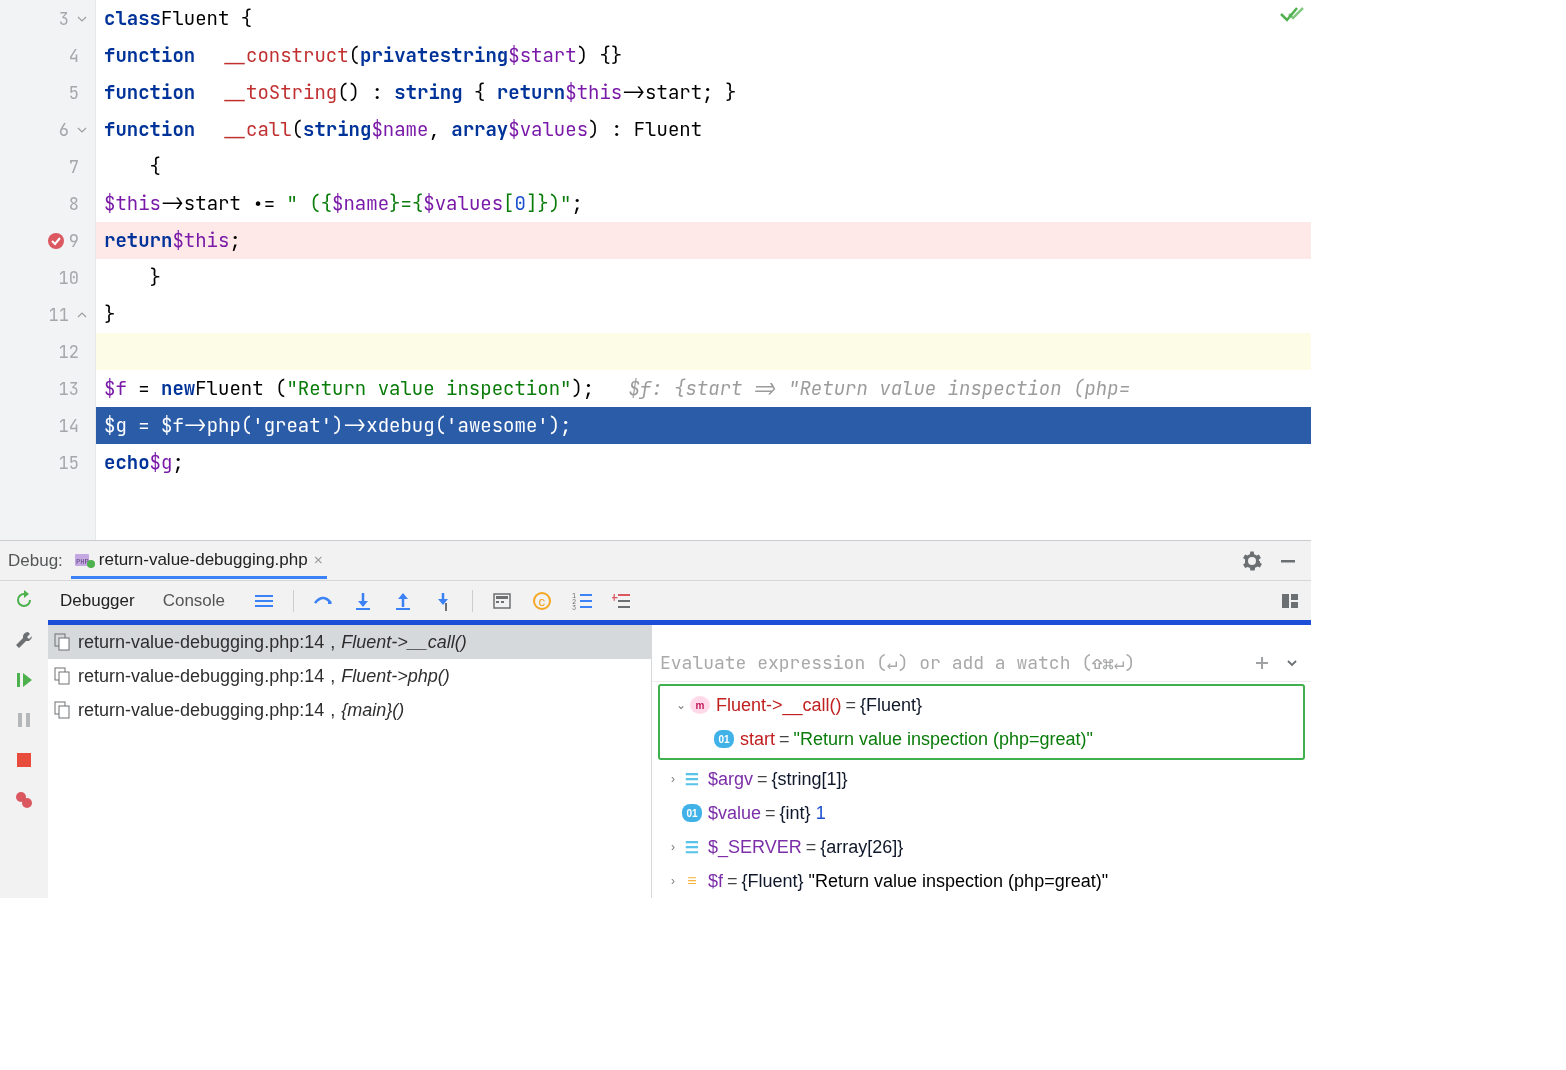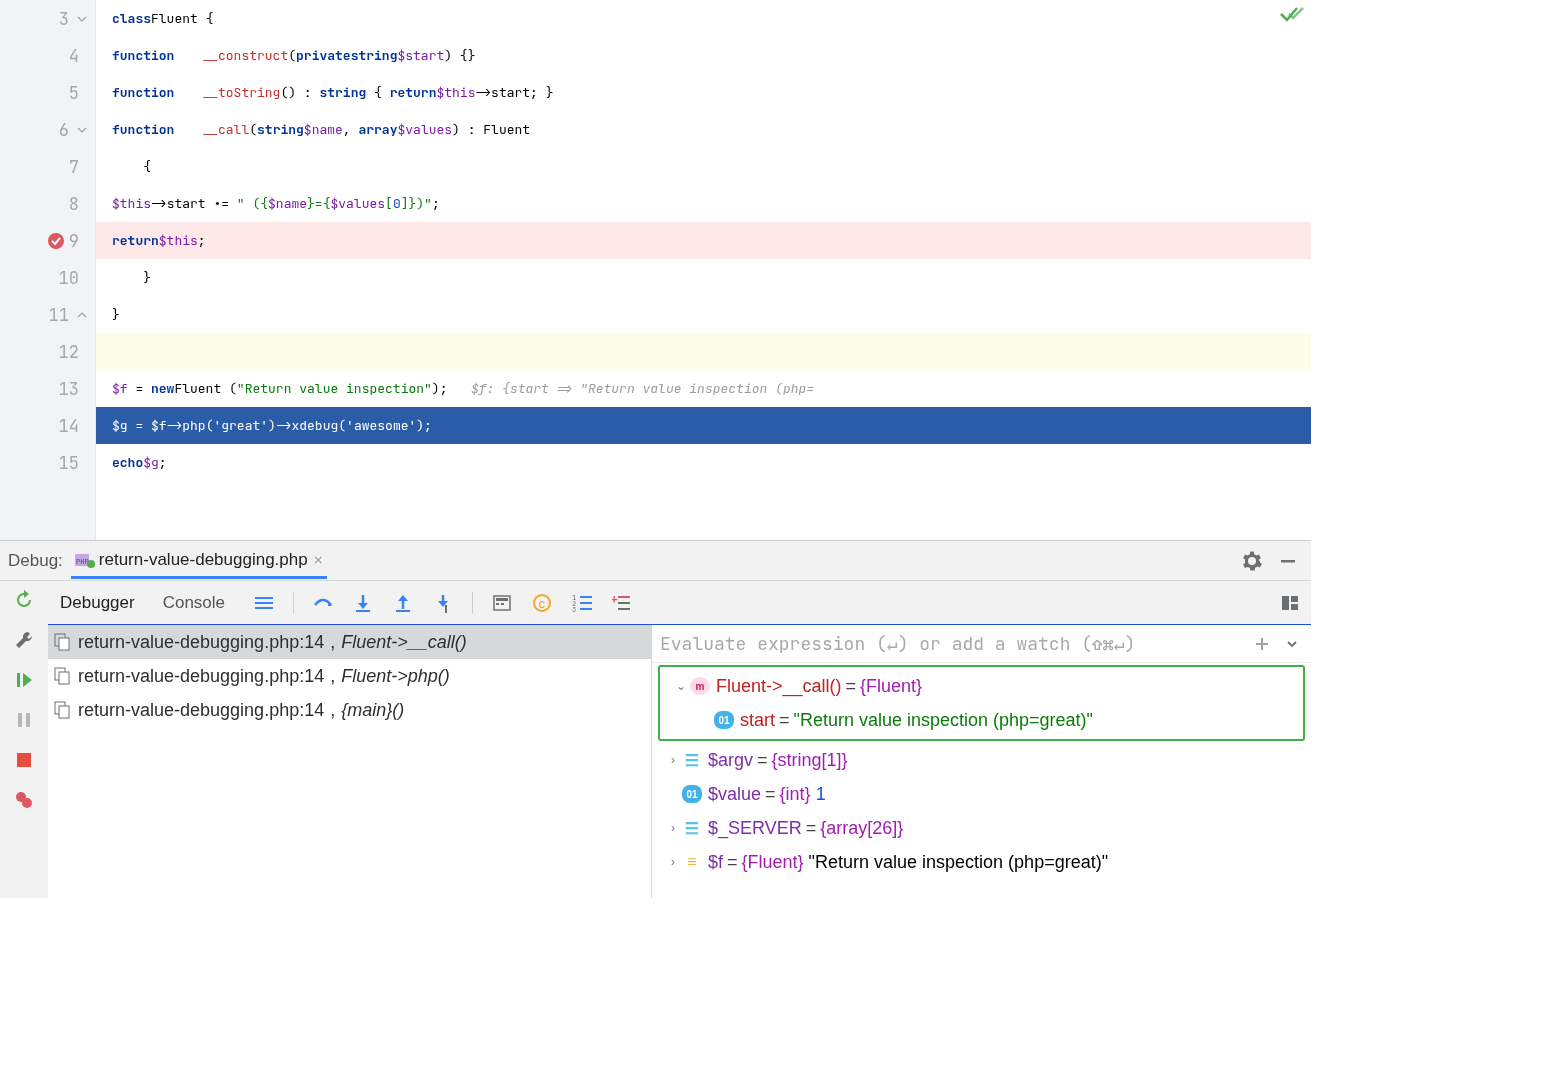--- a/index.html
+++ b/index.html
@@ -5,21 +5,21 @@
   * { box-sizing: border-box; margin: 0; padding: 0; }
   html, body { width: 100%; height: 100%; font-family: "JetBrains Mono","Menlo","Consolas",monospace; background:#fff; font-size:18px; overflow:hidden;}
   body { display:flex; flex-direction:column; height:898px; width:1311px; }
 
   
   .editor-wrap { display:flex; height:540px; position:relative; }
   .gutter { width:96px; background:#f1f3f4; border-right:1px solid #e5e7e9; user-select:none; }
   .gutter-row { height:37px; display:flex; align-items:center; justify-content:flex-end; padding-right:8px; position:relative; }
   .line-num { color:#a5a8ab; font-size:17px; padding-right:8px;}
   .code-area { flex:1; position:relative; overflow:hidden;}
-  .code-line { height:37px; display:flex; align-items:center; white-space:pre; padding-left:16px; font-size:13px; }
+  .code-line { height:37px; display:flex; align-items:center; white-space:pre; padding-left:8px; font-size:19px; }
   .code-line.bp { background:#ffe8e8;}
   .code-line.cur { background:#fdfde7;}
   .code-line.exec { background:#2b5ca8; color:#fff;}
   .code-line.exec span { color:#fff !important;}
   .kw { color:#003399; font-weight:600;}
   .prim { color:#003399; font-weight:600;}
   .fn { color:#c03030;margin-left:28px;}
   .var { color:#7a1aa8;}
   .str { color:#0a7c0a;}
   .num { color:#1a50d0;}
@@ -33,49 +33,49 @@
   .debug-panel .tab-text { color:#222; font-size:17px; font-family:-apple-system,"Segoe UI",sans-serif; margin-left:4px;text-align:center;}
   .debug-panel .tab-close { color:#9b9e9f; margin-left:6px; font-size:15px; cursor:pointer;}
   .debug-panel .right { margin-left:auto; display:flex; gap:14px; padding-right:4px;}
   .icon-btn { width:22px; height:22px; display:flex; align-items:center; justify-content:center; cursor:pointer; color:#6d7073;}
   .icon-btn svg { display:block;}
 
   
   .dbg-main { display:flex; flex:1; min-height:0; border-top:1px solid #d5d7d9;}
   .dbg-left-tool { width:48px; background:#f2f2f2; display:flex; flex-direction:column; align-items:center; padding-top:8px; gap:18px;}
   .dbg-body { flex:1; display:flex; flex-direction:column; min-width:0;}
-  .dbg-tabs { height:44px; display:flex; align-items:center; background:#f2f2f2; border-bottom:1px solid #1d4ed8; padding-left:12px; gap:28px;}
+  .dbg-tabs { height:44px; display:flex; align-items:center; background:#f2f2f2; border-bottom:5px solid #1d4ed8; padding-left:12px; gap:28px;}
   .dbg-tabs .tab-item { color:#555; font-size:17px; font-family:-apple-system,"Segoe UI",sans-serif; cursor:pointer;}
   .dbg-tabs .tab-item.active { color:#222; font-weight:500;}
   .dbg-tabs .sep { width:1px; height:22px; background:#ccc;}
   .toolbar-icons { display:flex; gap:18px; align-items:center;}
   .right-icons { margin-left:auto; padding-right:10px;}
 
   .dbg-lower { display:flex; flex:1; min-height:0; background:#fff;}
   .frames { width:604px; border-right:1px solid #d5d7d9; overflow:auto; font-family:-apple-system,"Segoe UI",sans-serif;}
   .frame-row { height:34px; display:flex; align-items:center; padding-left:6px; gap:6px; font-size:18px; color:#2e2e2e;}
   .frame-row.sel { background:#d6d9dc;}
   .frame-row .method { font-style:italic;}
-  .vars { flex:1; display:flex; flex-direction:column;}
+  .vars { flex:1; display:flex; flex-direction:column;justify-content:flex-end;}
   .eval-row { height:38px; display:flex; align-items:center; padding:0 8px; color:#a8a9a9; font-family:"JetBrains Mono",monospace; font-size:18px; border-bottom:1px solid #eee;}
   .eval-row .plus { margin-left:auto; display:flex; gap:8px;}
   .var-list { overflow:auto; font-family:-apple-system,"Segoe UI",sans-serif;}
   .var-row { display:flex; align-items:center; height:34px; padding-left:12px; font-size:18px;}
   .toggle { width:18px; color:#7a7c7e; font-size:12px; text-align:center; cursor:pointer;}
   .vicon { width:20px; height:18px; margin-right:6px; display:flex; align-items:center; justify-content:center; font-size:10px; font-weight:700; border-radius:8px;}
   .vicon.m { background:#ffd9e8; color:#c2185b; border-radius:50%;}
   .vicon.s { background:#41b2e8; color:#fff;}
   .vicon.arr { color:#5ac4e8; background:none; font-size:16px;}
   .vicon.obj { color:#f2b23b; background:none; font-size:16px;}
   .vname { color:#7b2ea8;}
   .vspecial { color:#c02020;}
   .veq { color:#444; margin:0 4px;}
   .vval-str { color:#0a7c0a;}
   .vval-num { color:#1a50d0;}
-  .vval-gray { color:#a21caf;}
+  .vval-gray { color:#0f172a;}
   .highlight-box { border:2px solid #3fb04e; border-radius:3px; margin:2px 6px; padding:2px 0;}
 </style>
 </head>
 <body>
 
 <div class="editor-wrap">
   <div class="gutter">
     <div class="gutter-row">
         <span class="line-num">3</span>
       <svg width="10" height="10">

